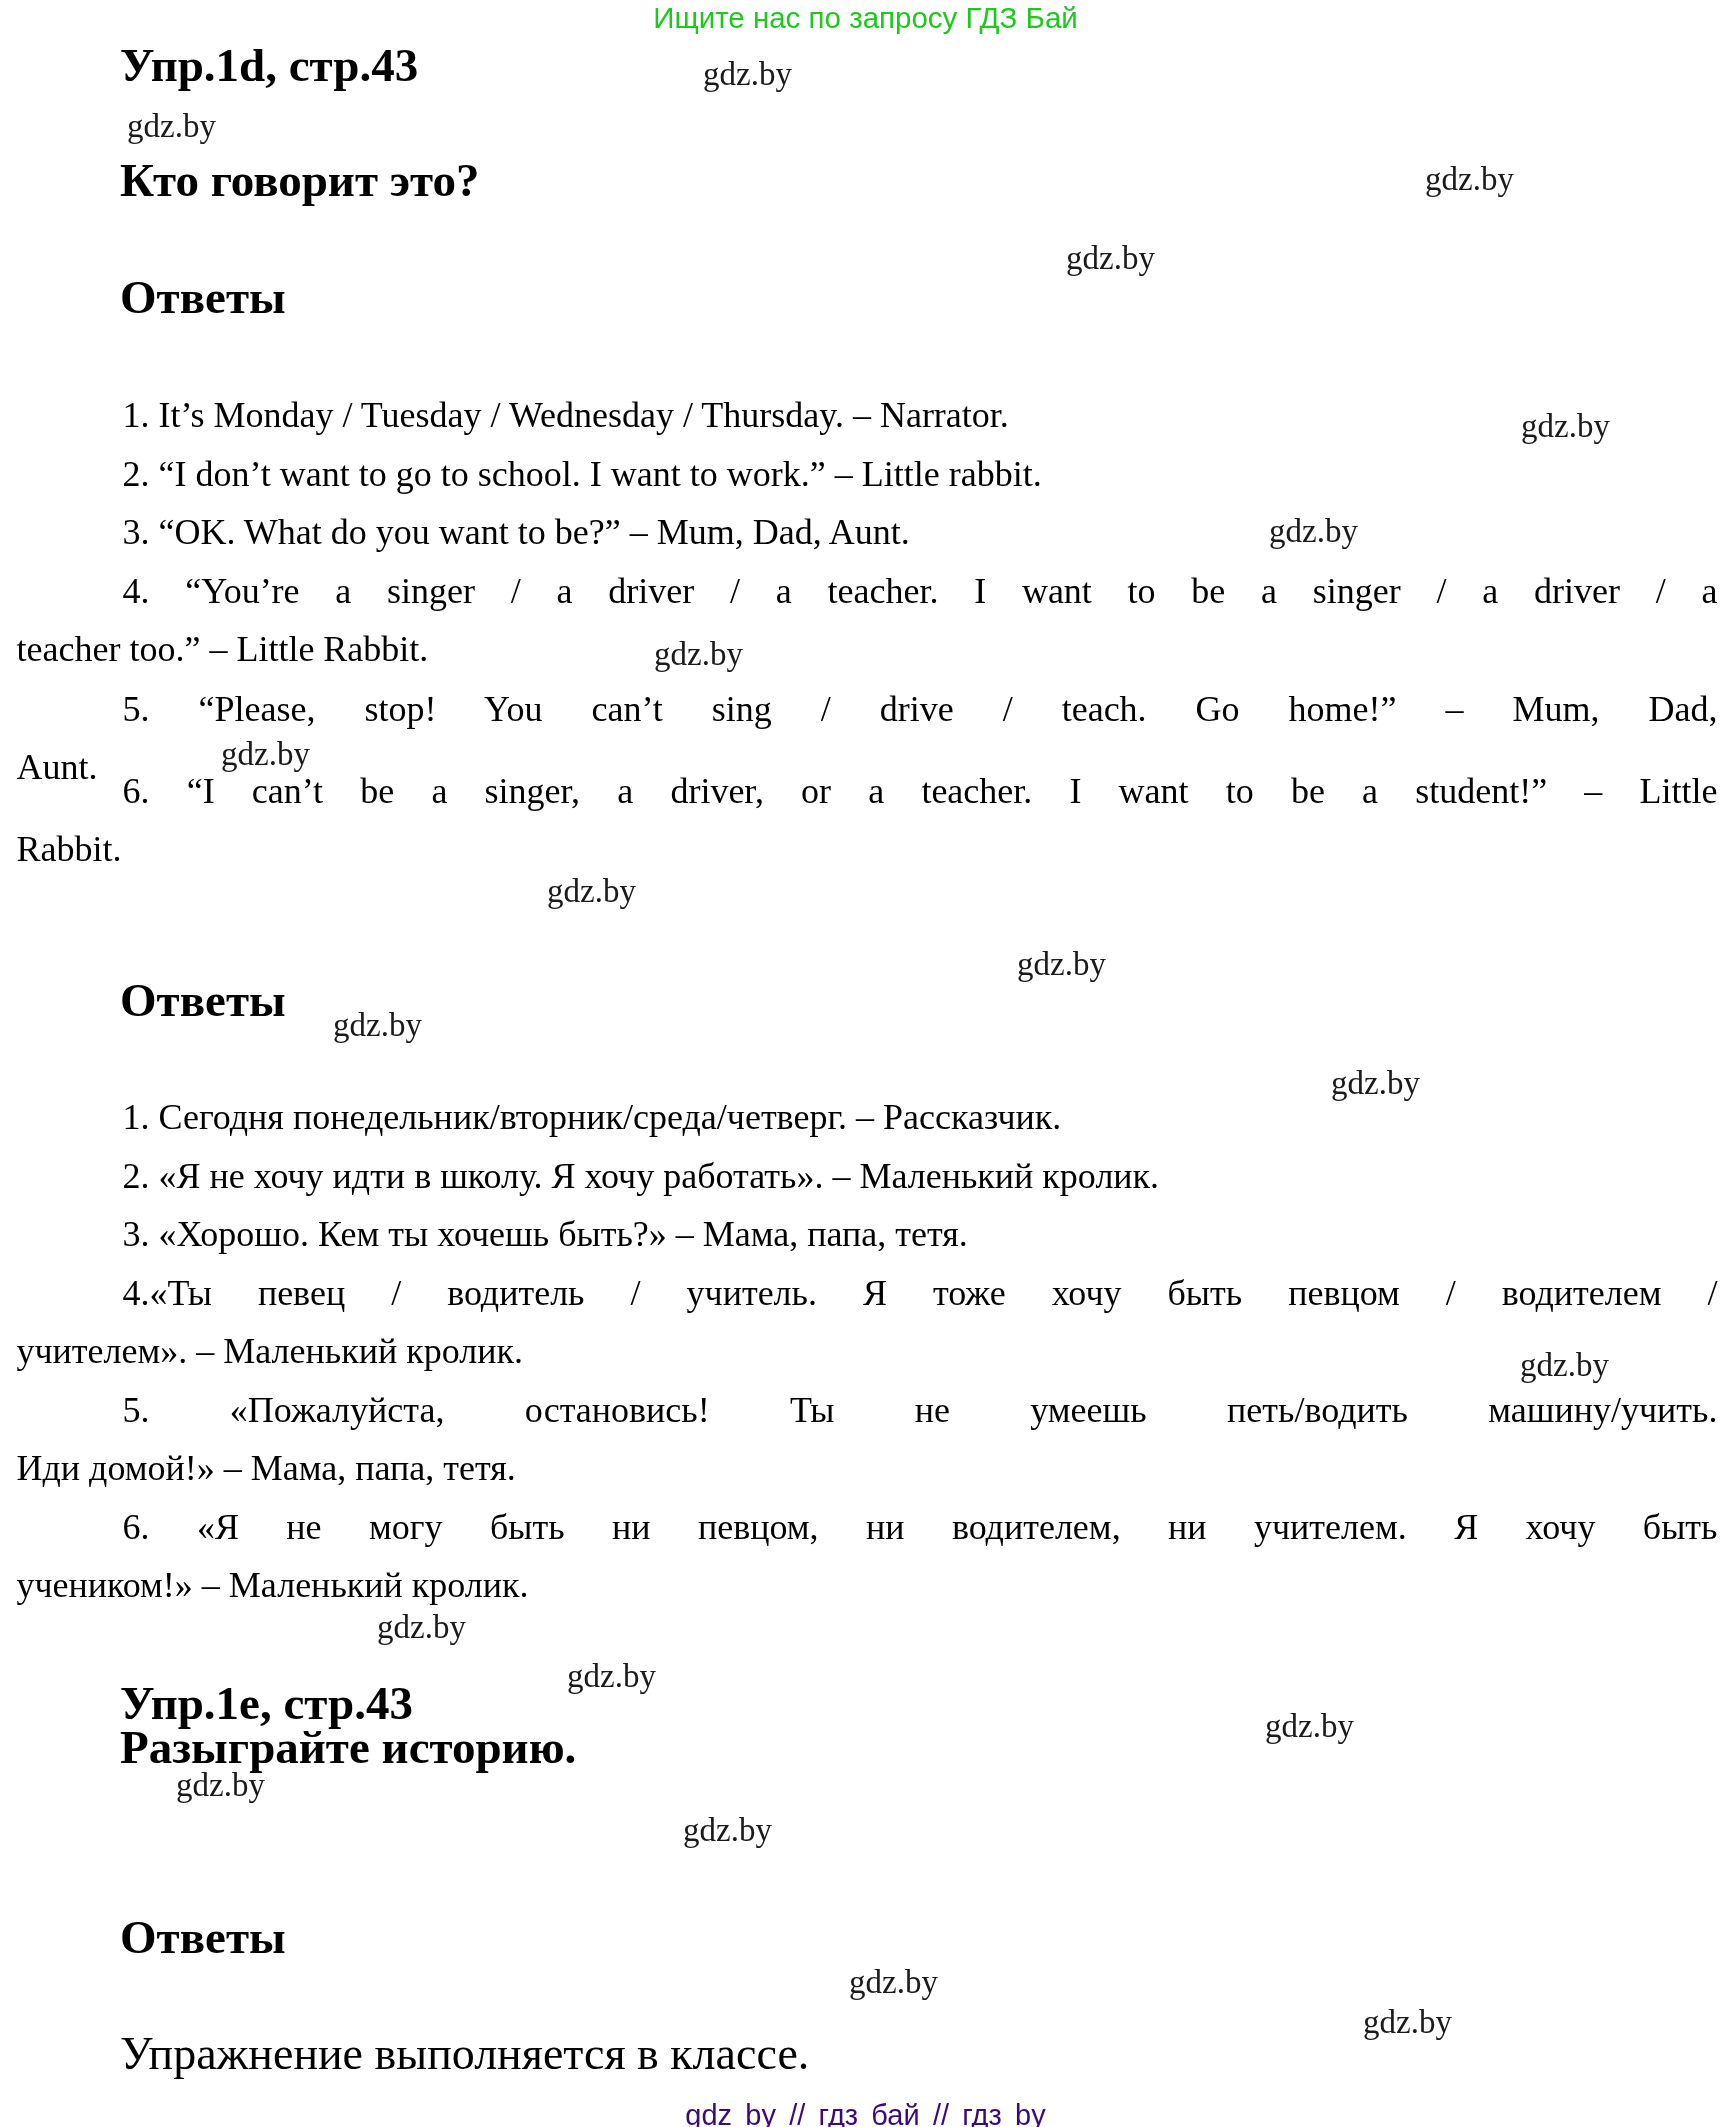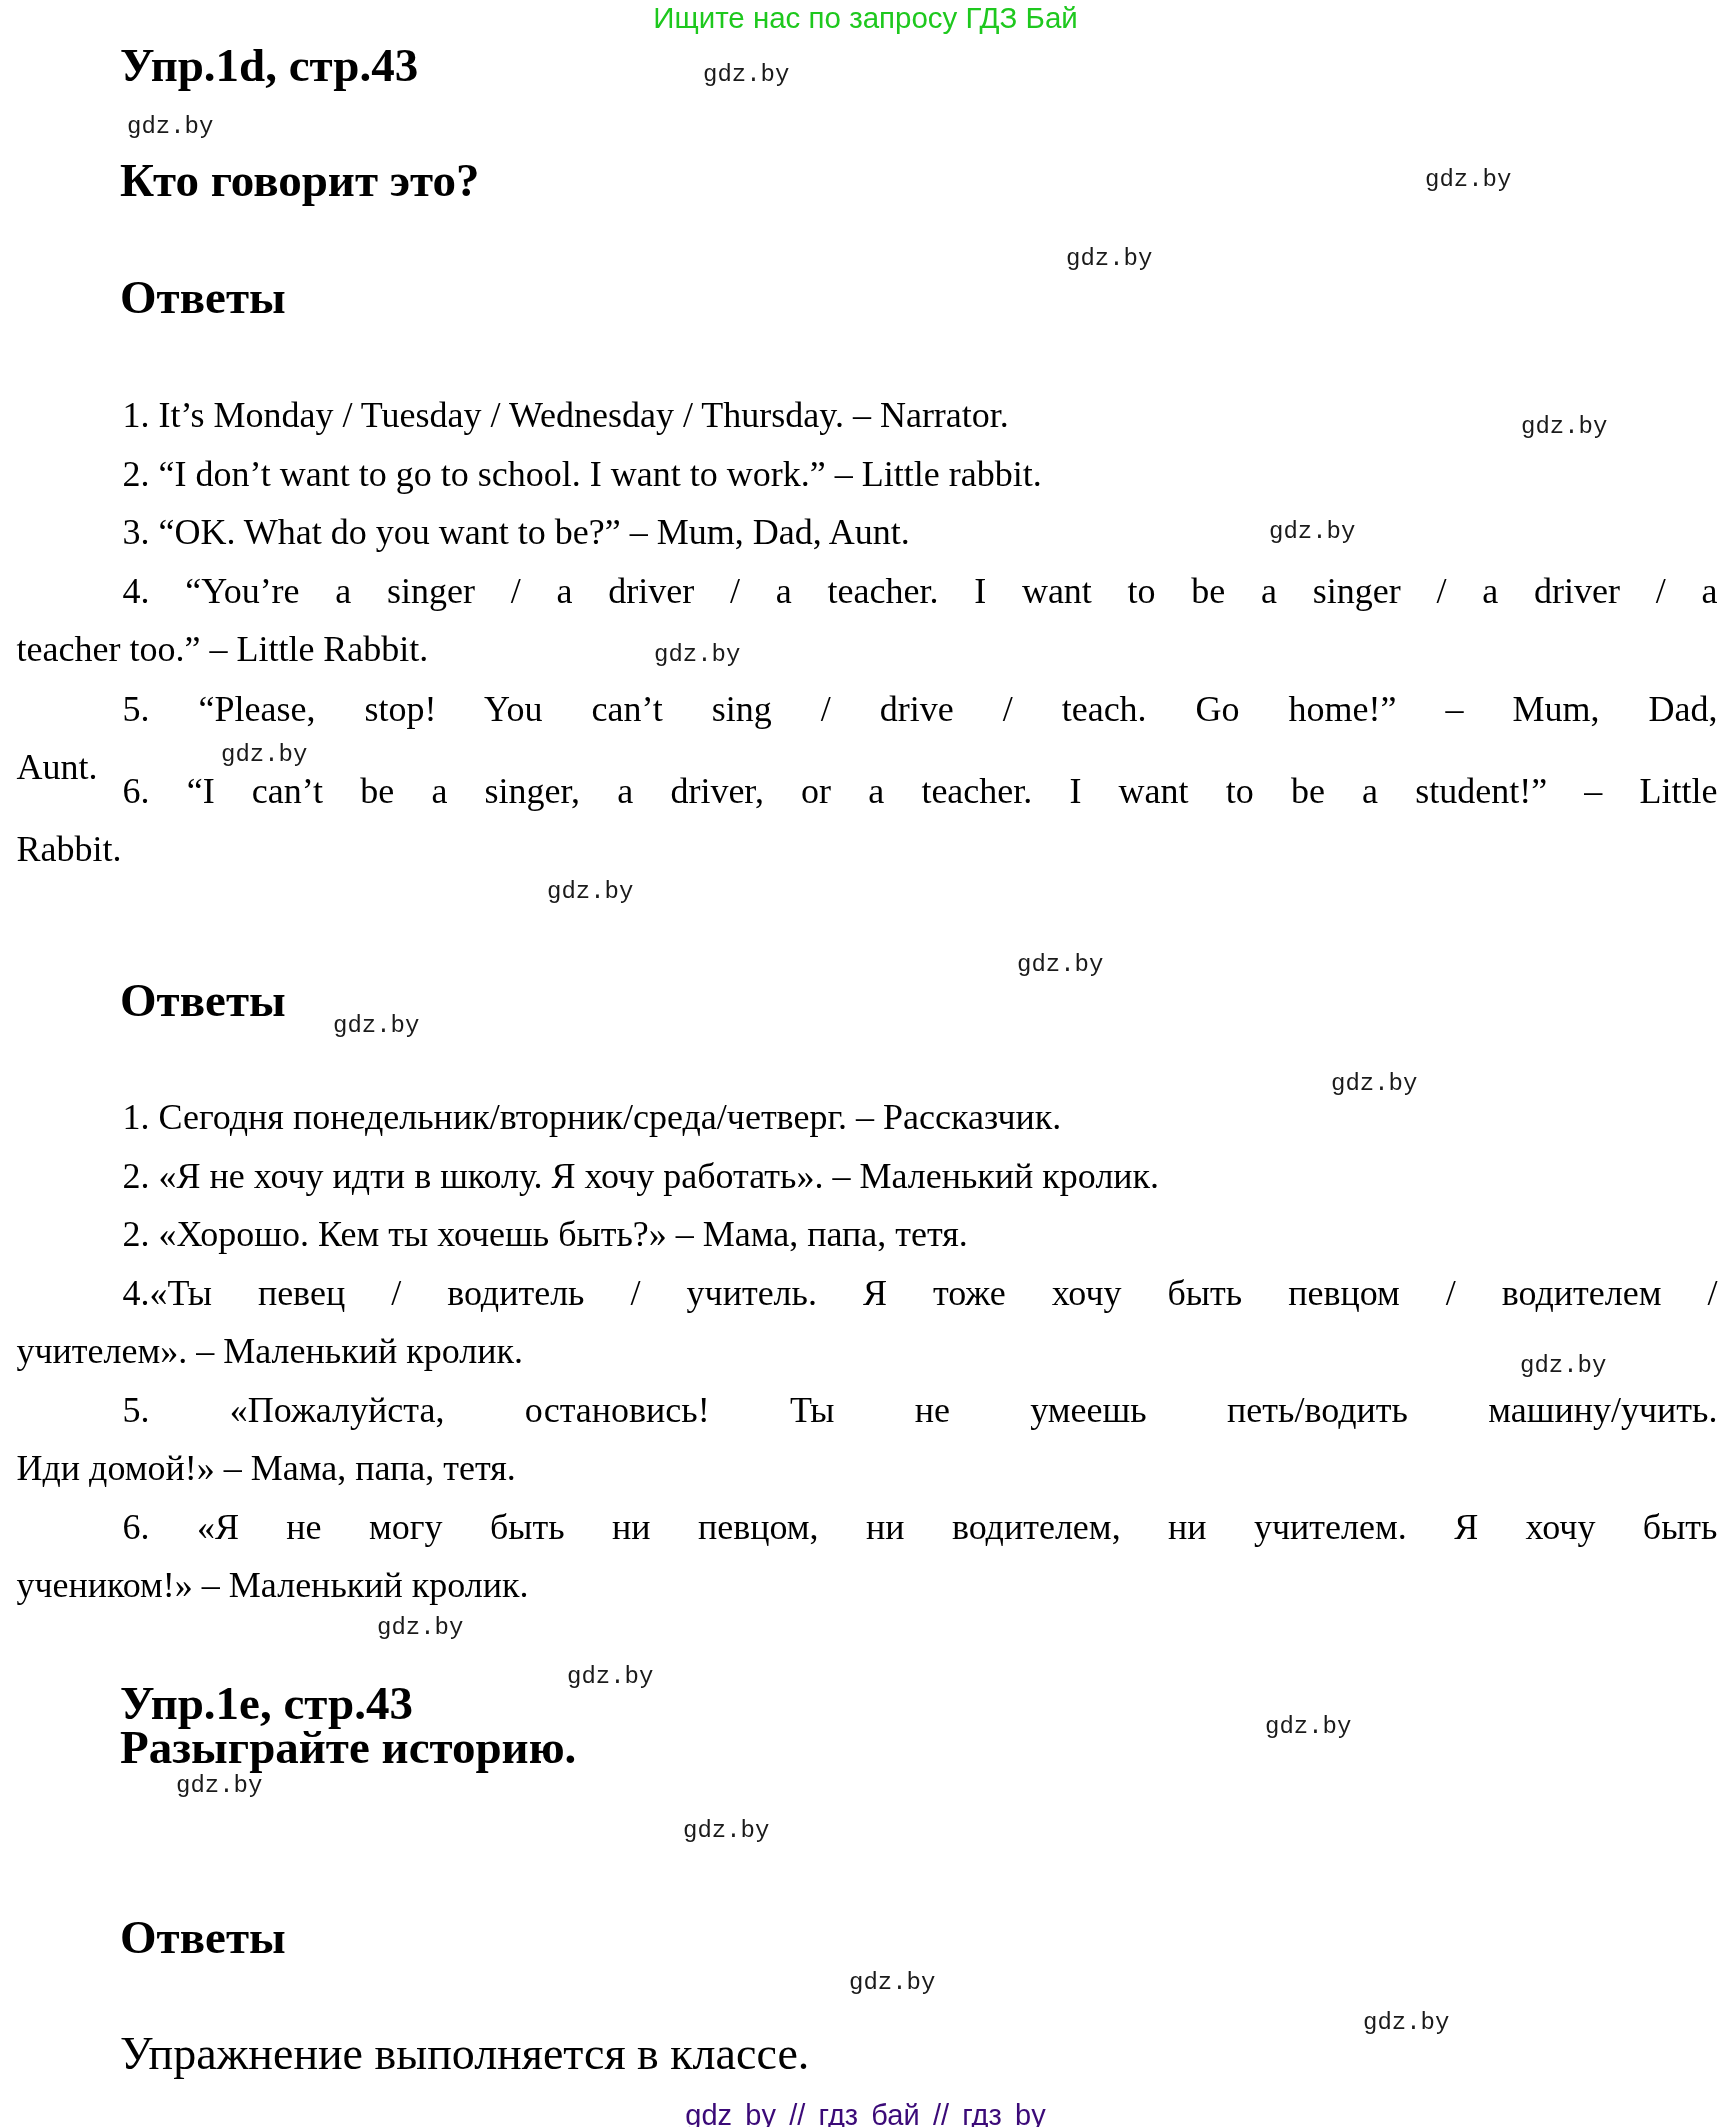--- a/index.html
+++ b/index.html
@@ -17,22 +17,22 @@
   .footer {
     font-family: "Liberation Sans", "DejaVu Sans", sans-serif;
     font-size: 29px; line-height: 35px; color: #3b0a78;
     left: 0; width: 1731px; text-align: center; top: 2098px;
     word-spacing: 5.2px;
   }
   .heading {
     font-weight: bold; font-size: 47px; line-height: 56px; left: 120px;
   }
   .wm {
-    font-family: Liberation Mono, monospace;
-    font-size: 24px; line-height: 29.5px; color: #1a1a1a;
+    font-family: Liberation Serif, serif;
+    font-size: 33px; line-height: 29.5px; color: #1a1a1a;
   }
   .para { position: absolute; left: 16.5px; width: 1701px; font-size: 36px; line-height: 58px; }
   .line { display: block; white-space: nowrap; }
   .line.first { padding-left: 106px; }
   .line.just { text-align: justify; text-align-last: justify; white-space: normal; }
   .plain { position: absolute; left: 120px; font-size: 46px; line-height: 58px; white-space: nowrap; text-align: center; }
 </style>
 </head>
 <body>
 
@@ -66,21 +66,21 @@
 
 <div class="abs heading" style="top:972px;">Ответы</div>
 
 <div class="para" style="top:1088px;">
   <span class="line first">1. Сегодня понедельник/вторник/среда/четверг. – Рассказчик.</span>
 </div>
 <div class="para" style="top:1147px;">
   <span class="line first">2. «Я не хочу идти в школу. Я хочу работать». – Маленький кролик.</span>
 </div>
 <div class="para" style="top:1205px;">
-  <span class="line first">2. «Хорошо. Кем ты хочешь быть?» – Мама, папа, тетя.</span>
+  <span class="line first">3. «Хорошо. Кем ты хочешь быть?» – Мама, папа, тетя.</span>
 </div>
 <div class="para" style="top:1264px;">
   <span class="line first just">4.«Ты певец / водитель / учитель. Я тоже хочу быть певцом / водителем /</span>
   <span class="line">учителем». – Маленький кролик.</span>
 </div>
 <div class="para" style="top:1381px;">
   <span class="line first just">5. «Пожалуйста, остановись! Ты не умеешь петь/водить машину/учить.</span>
   <span class="line">Иди домой!» – Мама, папа, тетя.</span>
 </div>
 <div class="para" style="top:1498px;">

